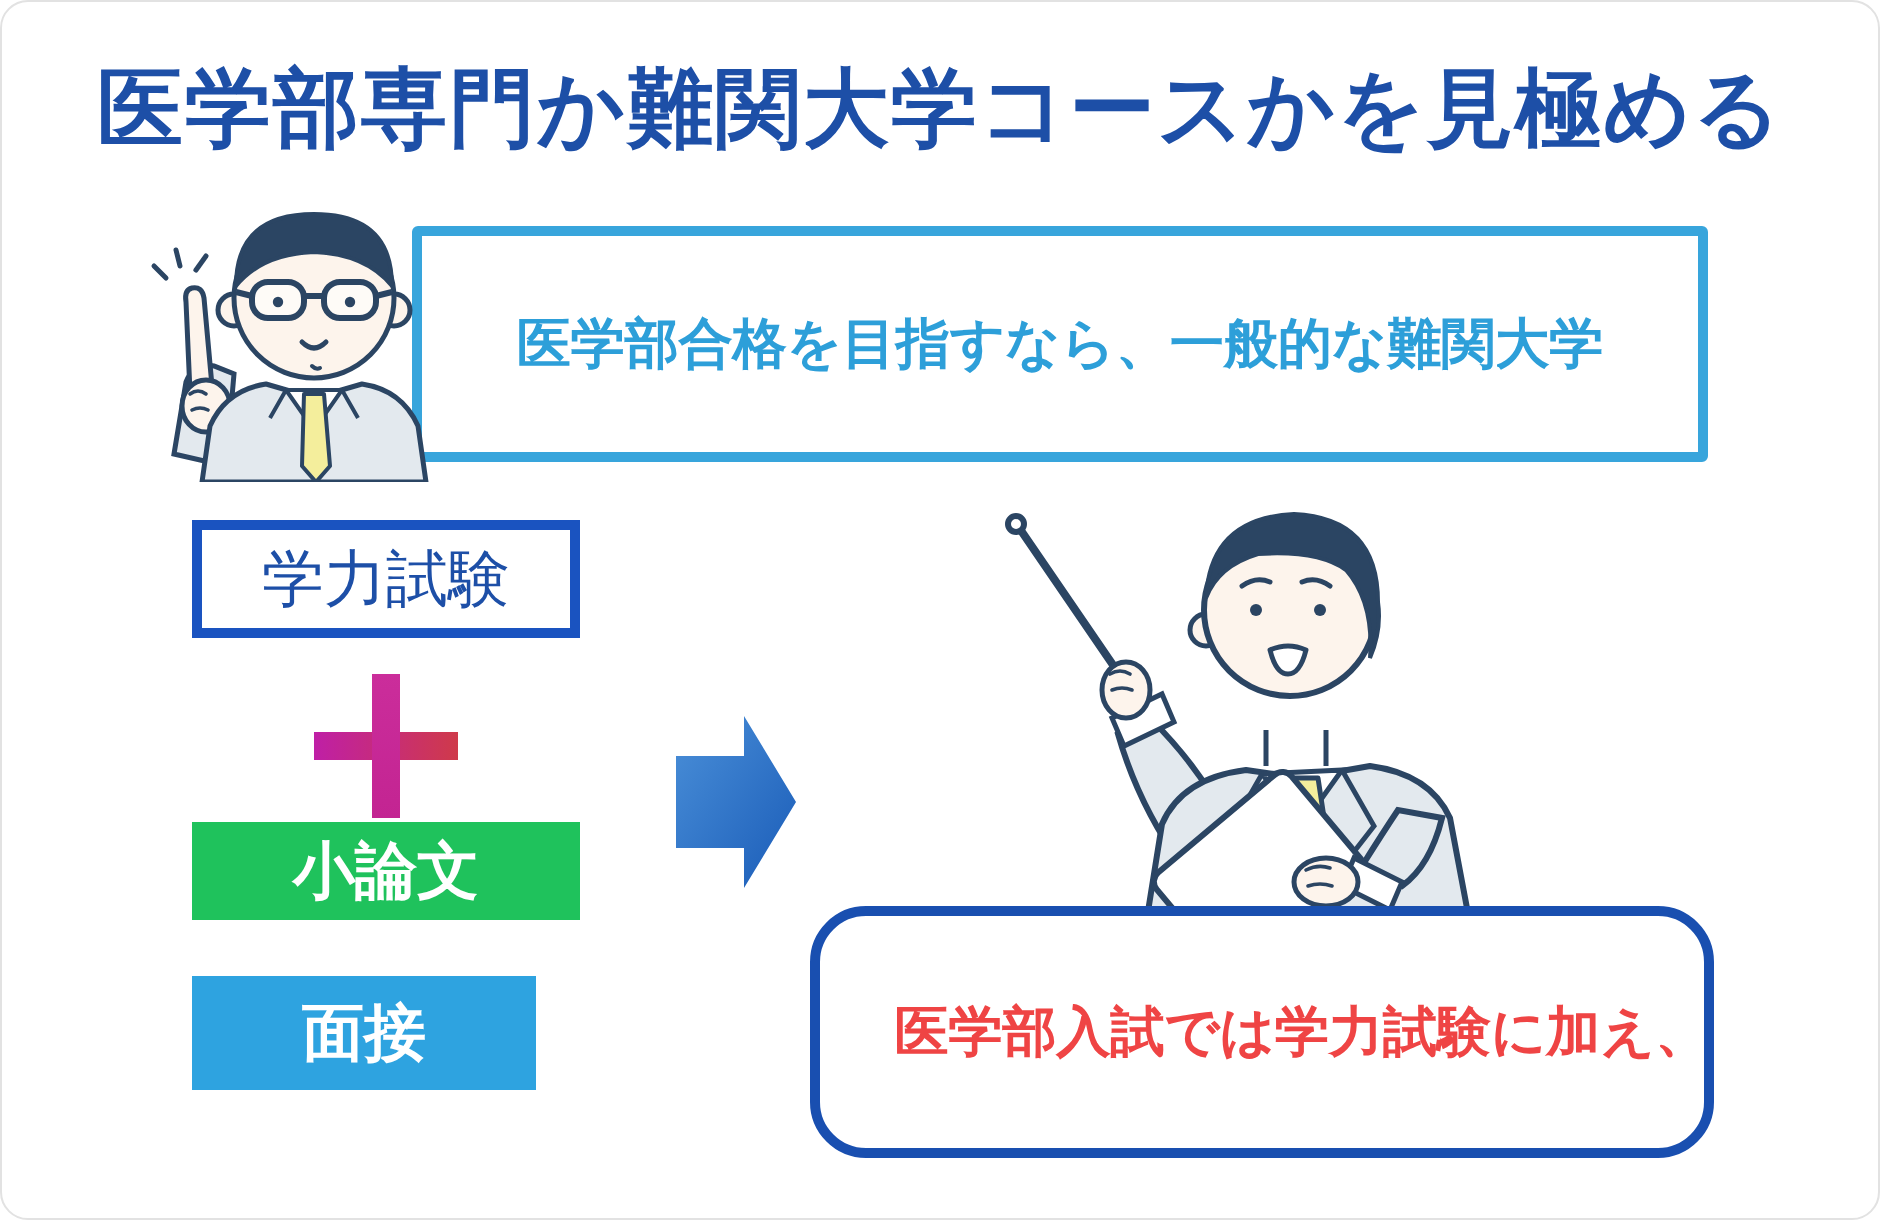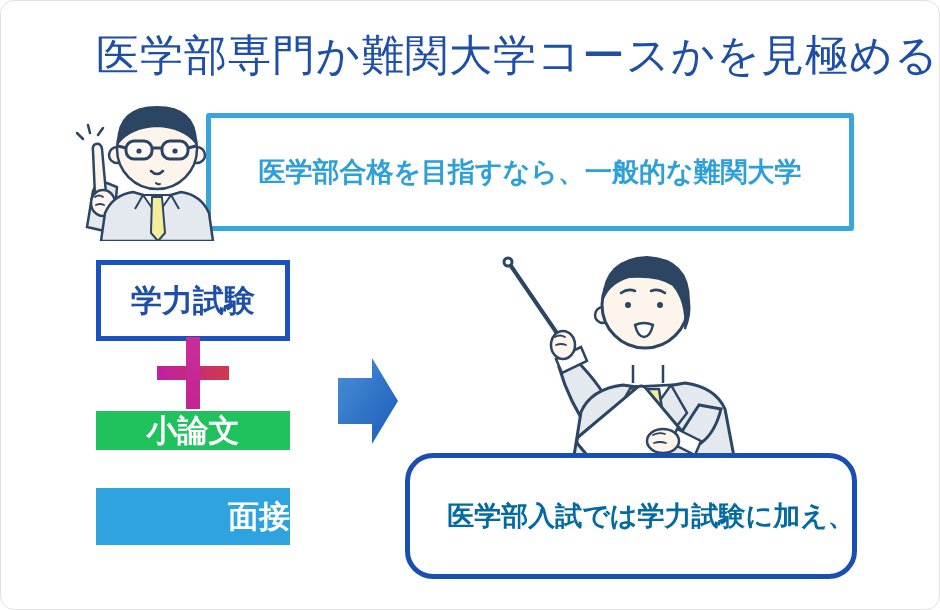--- a/index.html
+++ b/index.html
@@ -13,23 +13,23 @@
     background: #ffffff;
     border: 1px solid #e2e2e2;
     border-radius: 14px;
     overflow: hidden;
   }
 
   
   .title {
     position: absolute;
     top: 30px; left: 0; right: 0;
-    text-align: right;
+    text-align: center;
     font-size: 43px;
-    font-weight: 400;
+    font-weight: 700;
     color: #1d4fa7;
     letter-spacing: 1px;
     line-height: 1.15;
   }
 
   
   .bubble {
     position: absolute;
     left: 205px; top: 112px;
     width: 648px; height: 118px;
@@ -61,45 +61,45 @@
     position: absolute;
     left: 462px; top: 236px;
     width: 285px; height: 225px;
     z-index: 1;
   }
 
   
   .box-written {
     position: absolute;
     left: 95px; top: 259px;
-    width: 194px; height: 81px;
+    width: 194px; height: 59px;
     background: #ffffff;
     border: 5px solid #1a53c0;
     display: flex; align-items: center; justify-content: center;
-    font-size: 31px; font-weight: 700; color: #1d4fa7;
+    font-size: 31px; font-weight: 400; color: #1d4fa7;
   }
   .plus-wrap {
     position: absolute;
     left: 154px; top: 334px;
     width: 76px; height: 76px;
   }
   .box-essay {
     position: absolute;
     left: 95px; top: 410px;
-    width: 194px; height: 39px;
+    width: 194px; height: 49px;
     background: #1fc25c;
     display: flex; align-items: center; justify-content: center;
     font-size: 31px; font-weight: 900; color: #ffffff;
   }
   .box-interview {
     position: absolute;
     left: 95px; top: 487px;
-    width: 194px; height: 57px;
+    width: 172px; height: 57px;
     background: #2ea3e0;
-    display: flex; align-items: center; justify-content: flex-end;
+    display: flex; align-items: center; justify-content: center;
     font-size: 31px; font-weight: 900; color: #ffffff;
   }
 
   
   .arrow-wrap {
     position: absolute;
     left: 337px; top: 357px;
     width: 60px; height: 86px;
   }
 
@@ -116,21 +116,21 @@
     justify-content: center;
     align-items: center;
     z-index: 4;
   }
   .result-line {
     font-size: 27px;
     font-weight: 900;
     line-height: 36px;
     white-space: nowrap;
   }
-  .result-line.blue { color: #0369a1; margin-left: 40px; }
+  .result-line.blue { color: #ef4444; margin-left: 40px; }
   .result-line.magenta { color: #cf1f9e; }
 </style>
 </head>
 <body>
 
 <div class="canvas">
 
   <h1 class="title">医学部専門か難関大学コースかを見極める</h1>
 
   <svg class="person-left" viewBox="0 0 158 148" aria-hidden="true">

